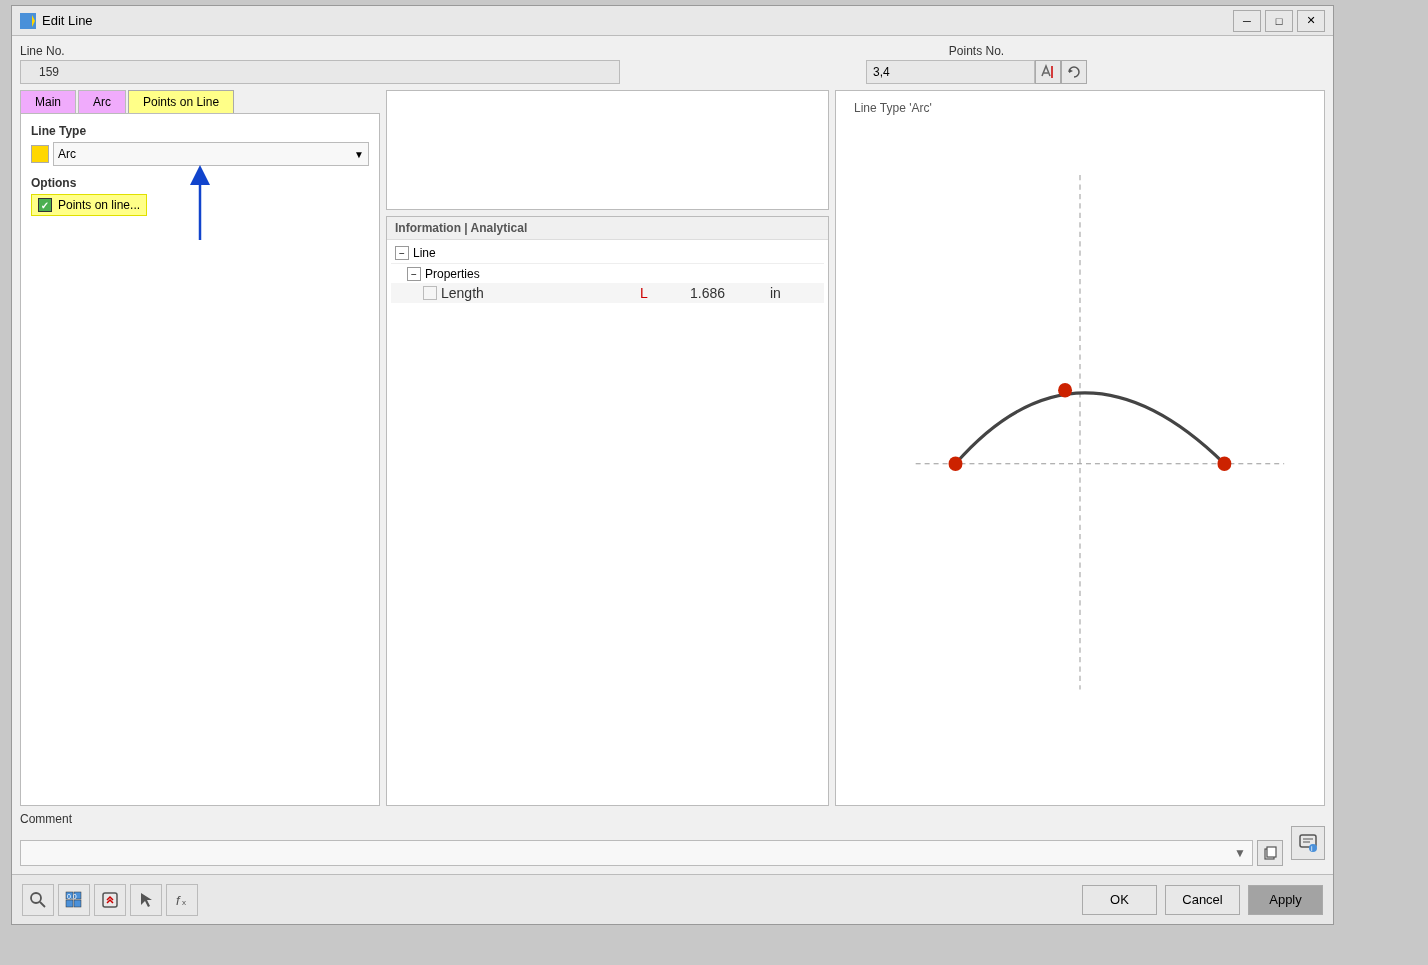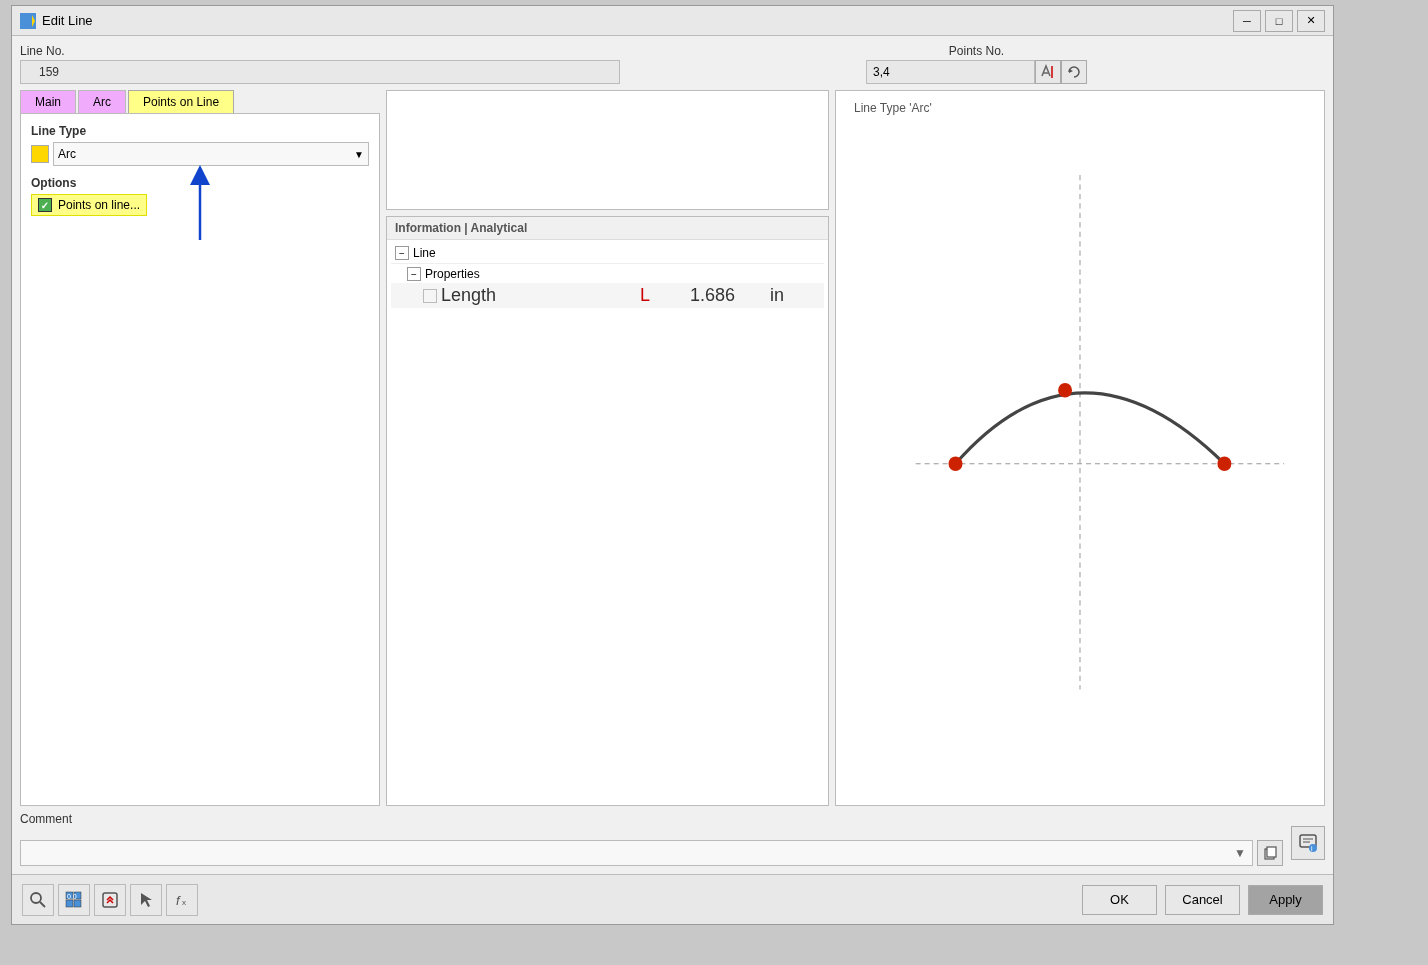--- a/index.html
+++ b/index.html
@@ -270,21 +270,21 @@
       align-items: center;
       justify-content: center;
       font-size: 10px;
       cursor: pointer;
       flex-shrink: 0;
     }
     .tree-row {
       display: grid;
       grid-template-columns: 1fr 50px 80px 50px;
       width: 100%;
-      font-size: 18px;
+      font-size: 14px;
     }
     .tree-row .name { color: #333; }
     .tree-row .symbol { color: #c00; }
     .tree-row .value { color: #333; }
     .tree-row .unit { color: #333; }
     .tree-separator {
       height: 1px;
       background: #eee;
       margin: 1px 0;
     }

